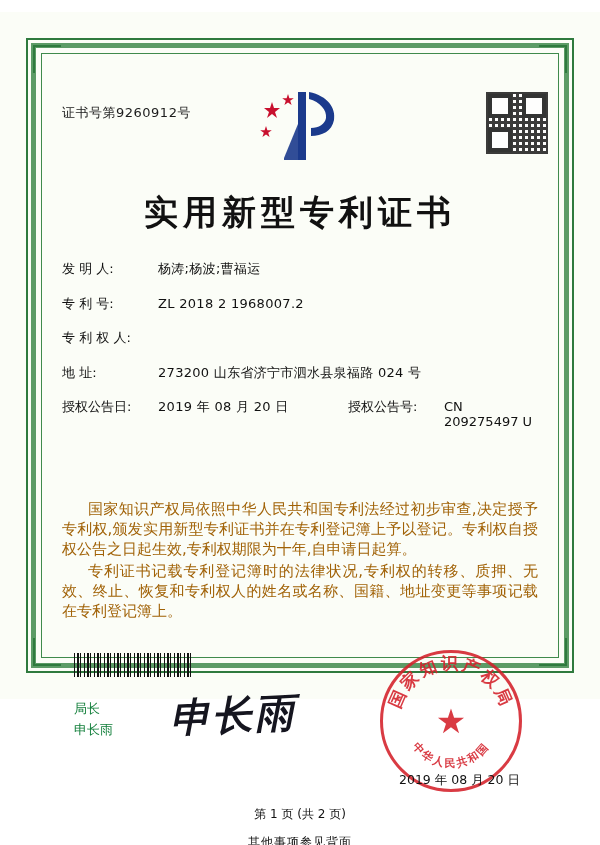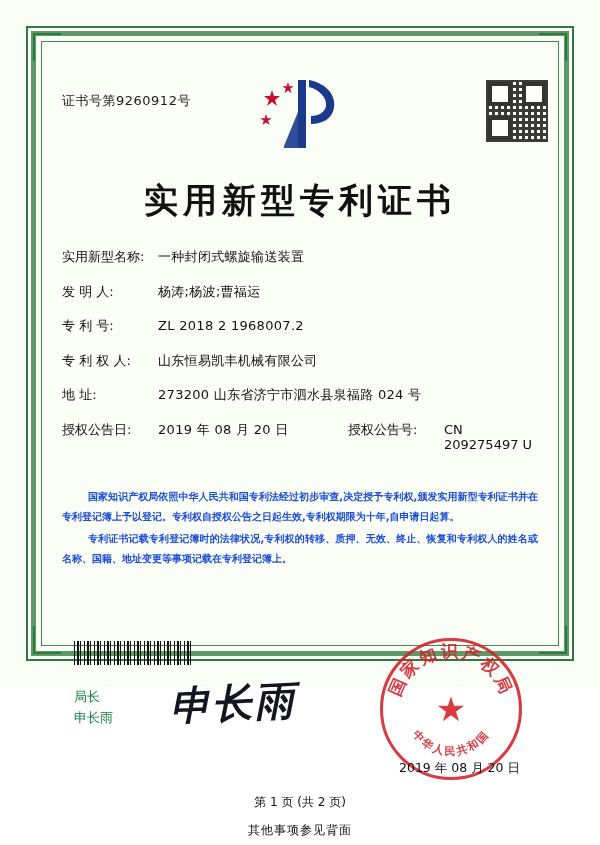--- a/index.html
+++ b/index.html
@@ -9,21 +9,21 @@
   }
   body {
     width: 600px;
     height: 845px;
     font-family: "DejaVu Sans", "Liberation Sans", sans-serif;
     position: relative;
     overflow: hidden;
   }
   .certificate {
     position: absolute;
-    left: 0; top: 0;
+    left: 0; top: 12px;
     width: 600px;
     height: 687px;
     background: #fbfdf7;
   }
   
   .frame-outer {
     position: absolute;
     left: 26px; top: 26px;
     right: 26px; bottom: 26px;
     border: 2px solid #2f7a3e;
@@ -151,25 +151,24 @@
   .field-row.double .field-value2 {
     flex: 1;
   }
 
   
   .body-text {
     position: absolute;
     left: 62px;
     right: 62px;
     top: 487px;
-    font-size: 10px;
+    font-size: 15px;
     line-height: 20px;
-    color: #1d4ed8;
+    color: #a16207;
     text-align: justify;
-    font-weight: bold;
   }
   .body-text p {
     margin: 0 0 2px 0;
     text-indent: 26px;
   }
 
   
   .barcode {
     position: absolute;
     left: 74px;
@@ -288,34 +287,29 @@
         <path d="M55 2 C74 6 82 18 80 30 C78 41 68 46 57 46 L57 38 C65 38 71 34 72 28 C73 20 66 12 55 9 Z"></path>
         <path d="M30 68 L44 34 L44 70 L30 70 Z" opacity="0.9"></path>
       </g>
     </svg>
   </div>
 
   <div class="title">实用新型专利证书</div>
 
   <div class="fields">
     <div class="field-row">
-      <div class="field-label">实用新型名称:</div>
-      <div class="field-value">一种封闭式螺旋输送装置</div>
-    </div>
-    <div class="field-row">
       <div class="field-label">发 明 人:</div>
       <div class="field-value">杨涛;杨波;曹福运</div>
     </div>
     <div class="field-row">
       <div class="field-label">专 利 号:</div>
       <div class="field-value">ZL 2018 2 1968007.2</div>
     </div>
     <div class="field-row">
       <div class="field-label">专 利 权 人:</div>
-      <div class="field-value">山东恒易凯丰机械有限公司</div>
     </div>
     <div class="field-row">
       <div class="field-label">地        址:</div>
       <div class="field-value">273200  山东省济宁市泗水县泉福路 024 号</div>
     </div>
     <div class="field-row double">
       <div class="field-label">授权公告日:</div>
       <div class="field-value">2019 年 08 月 20 日</div>
       <div class="field-label2">授权公告号:</div>
       <div class="field-value2">CN 209275497 U</div>

